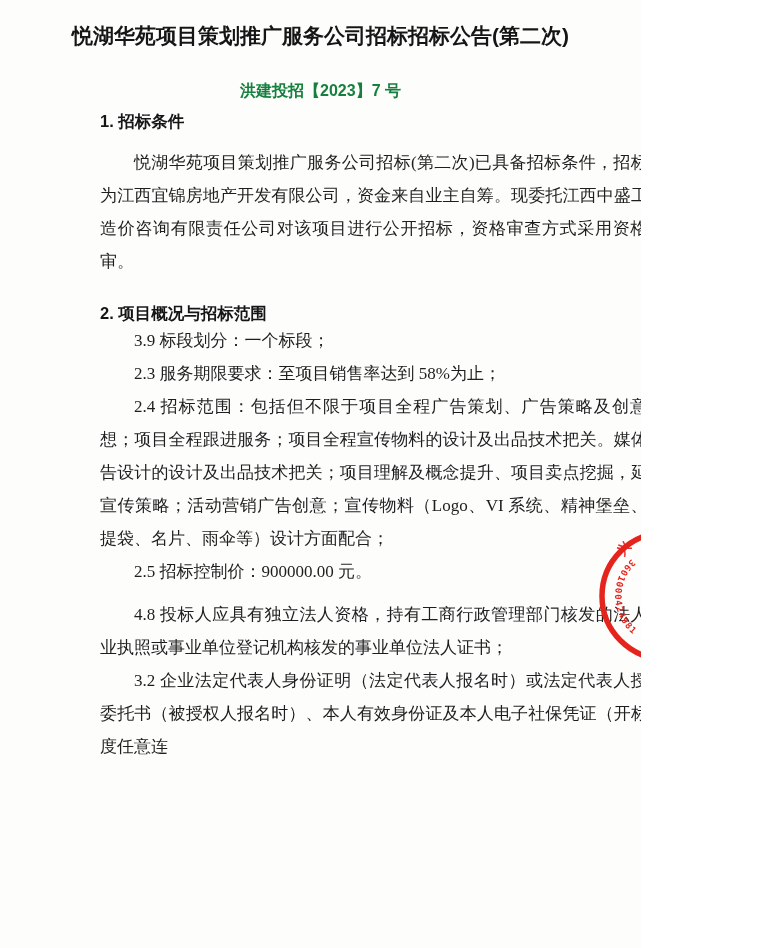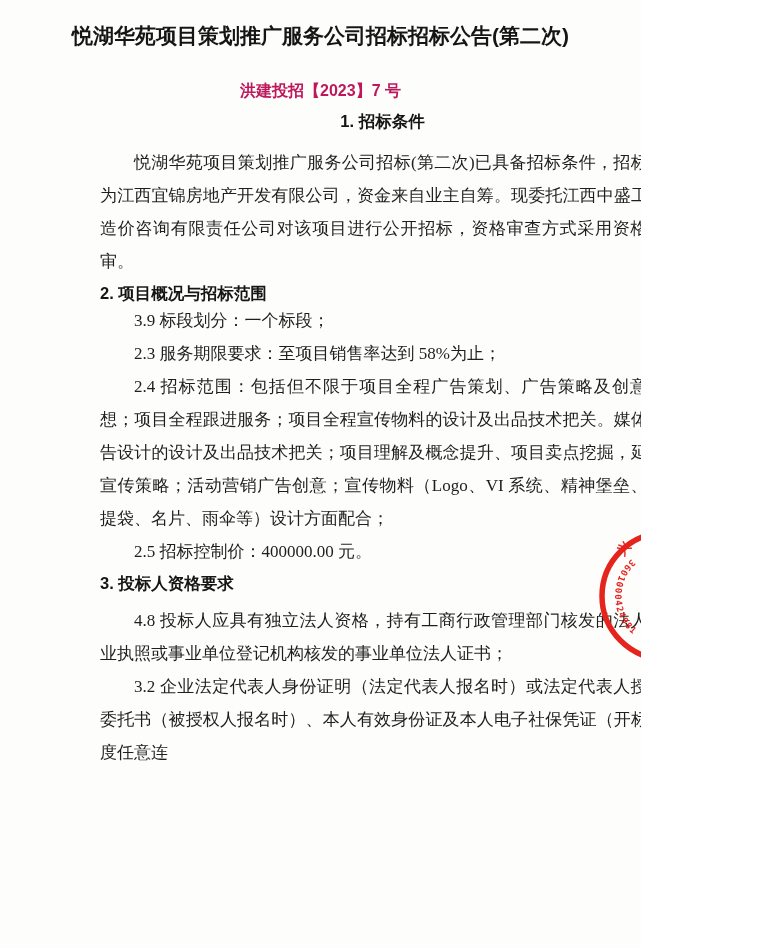--- a/index.html
+++ b/index.html
@@ -20,36 +20,36 @@
     line-height:30px;
     white-space:nowrap;
     color:#151515;
   }
   .doc-number{
     margin-top:29px;
     font-family:"Liberation Sans","DejaVu Sans",sans-serif;
     font-weight:700;
     font-size:16px;
     line-height:22px;
-    color:#be185d;
+    color:#15803d;
   }
   .content{
     margin-left:100px;
     width:565px;
   }
   .sec-heading{
     margin:0;
     font-family:"Liberation Sans","DejaVu Sans",sans-serif;
     font-weight:700;
     font-size:16.5px;
     line-height:22px;
     color:#151515;
   }
-  #sec1 .sec-heading{margin-top:8px;text-align:center;}
-  #sec2 .sec-heading{margin-top:4px;}
+  #sec1 .sec-heading{margin-top:8px;}
+  #sec2 .sec-heading{margin-top:24px;}
   #sec3 .sec-heading{margin-top:4px;}
   .para{
     margin:0;
     font-size:17px;
     line-height:33px;
     text-align:justify;
     text-indent:2em;
     color:#1e1e1e;
   }
   .para.lead{margin-top:14px;}
@@ -83,25 +83,24 @@
     <section id="sec1">
       <h2 class="sec-heading">1. 招标条件</h2>
       <p class="para lead">悦湖华苑项目策划推广服务公司招标(第二次)已具备招标条件，招标人为江西宜锦房地产开发有限公司，资金来自业主自筹。现委托江西中盛工程造价咨询有限责任公司对该项目进行公开招标，资格审查方式采用资格后审。</p>
     </section>
 
     <section id="sec2">
       <h2 class="sec-heading">2. 项目概况与招标范围</h2>
       <p class="para">3.9 标段划分：一个标段；</p>
       <p class="para">2.3 服务期限要求：至项目销售率达到 58%为止；</p>
       <p class="para">2.4 招标范围：包括但不限于项目全程广告策划、广告策略及创意构想；项目全程跟进服务；项目全程宣传物料的设计及出品技术把关。媒体广告设计的设计及出品技术把关；项目理解及概念提升、项目卖点挖掘，延展宣传策略；活动营销广告创意；宣传物料（Logo、VI 系统、精神堡垒、手提袋、名片、雨伞等）设计方面配合；</p>
-      <p class="para">2.5 招标控制价：400000.00 元。</p>
+      <p class="para">2.5 招标控制价：900000.00 元。</p>
     </section>
 
     <section id="sec3">
-      <h2 class="sec-heading">3. 投标人资格要求</h2>
       <p class="para lead">4.8 投标人应具有独立法人资格，持有工商行政管理部门核发的法人营业执照或事业单位登记机构核发的事业单位法人证书；</p>
       <p class="para">3.2 企业法定代表人身份证明（法定代表人报名时）或法定代表人授权委托书（被授权人报名时）、本人有效身份证及本人电子社保凭证（开标年度任意连</p>
     </section>
 
   </div>
 
   <svg class="seal" viewBox="0 0 58 175" xmlns="http://www.w3.org/2000/svg" aria-hidden="true">
 
     <circle cx="82" cy="68" r="63" fill="none" stroke="#e5241d" stroke-width="5.5"></circle>
 

